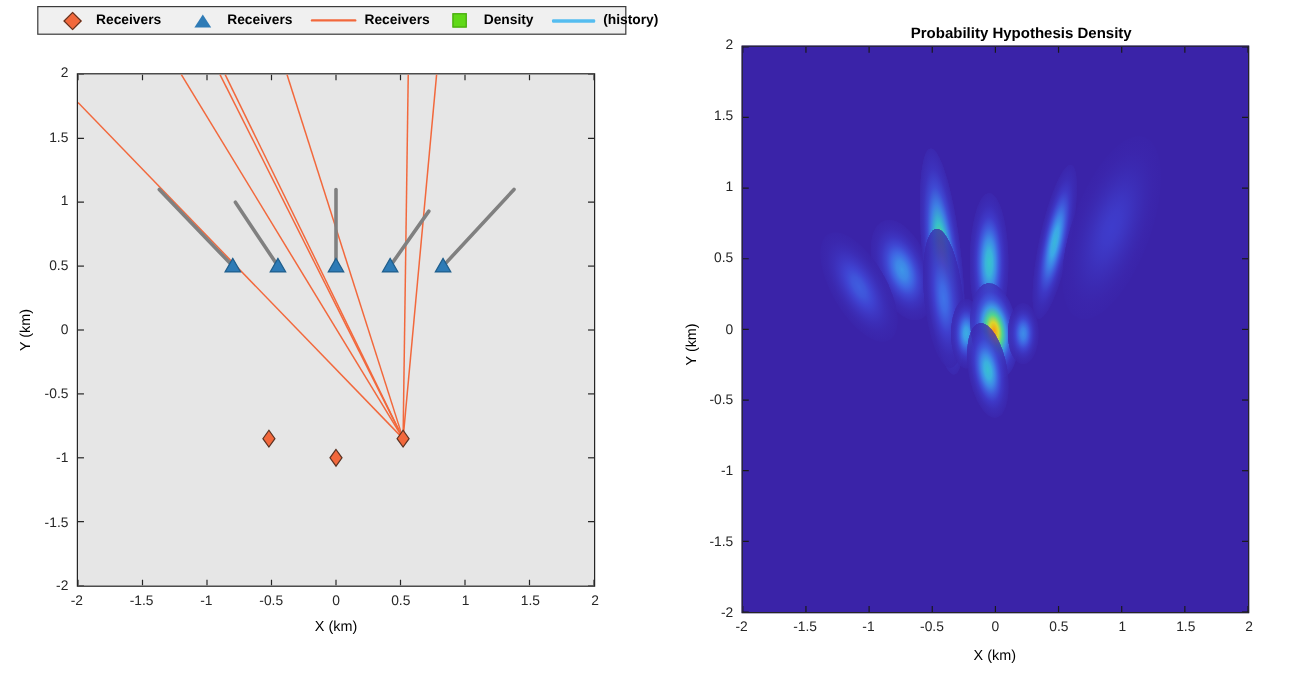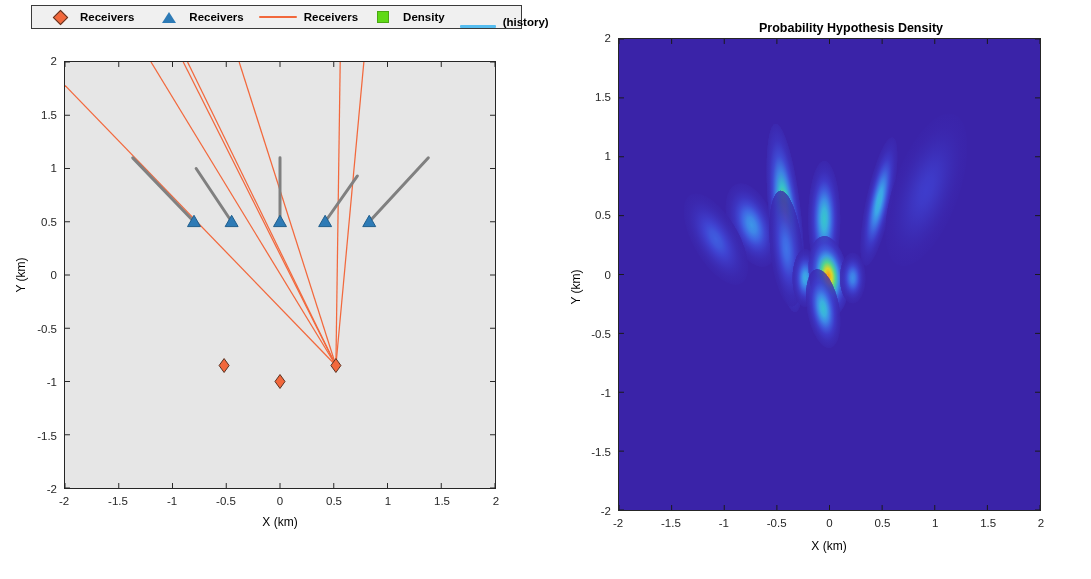--- a/index.html
+++ b/index.html
@@ -103,21 +103,21 @@
         <span class="mk-line"></span>
       </span>
     <span class="lg-lbl" style="margin-left:4px;">Receivers</span>
   </div>
   <div class="lg-item" style="margin-left:14px;">
     <span class="lg-mk" style="width:22px;display:flex;justify-content:center;">
         <span class="mk-sq"></span>
       </span>
     <span class="lg-lbl" style="margin-left:9px;">Density</span>
   </div>
-  <div class="lg-item" style="margin-left:12px;align-items:flex-end;">
+  <div class="lg-item" style="margin-left:12px;">
     <span class="lg-mk" style="width:42px;display:flex;justify-content:center;">
         <span class="mk-line2"></span>
       </span>
     <span class="lg-lbl" style="margin-left:4px;">(history)</span>
   </div>
 </div>
 
 <div class="fig" id="axes-left">
   <svg class="plotsvg" id="svg-left" viewBox="0 0 432 428" preserveAspectRatio="none">
       <line x1="0" y1="0" x2="0" y2="5" stroke="#262626" stroke-width="1"></line>

